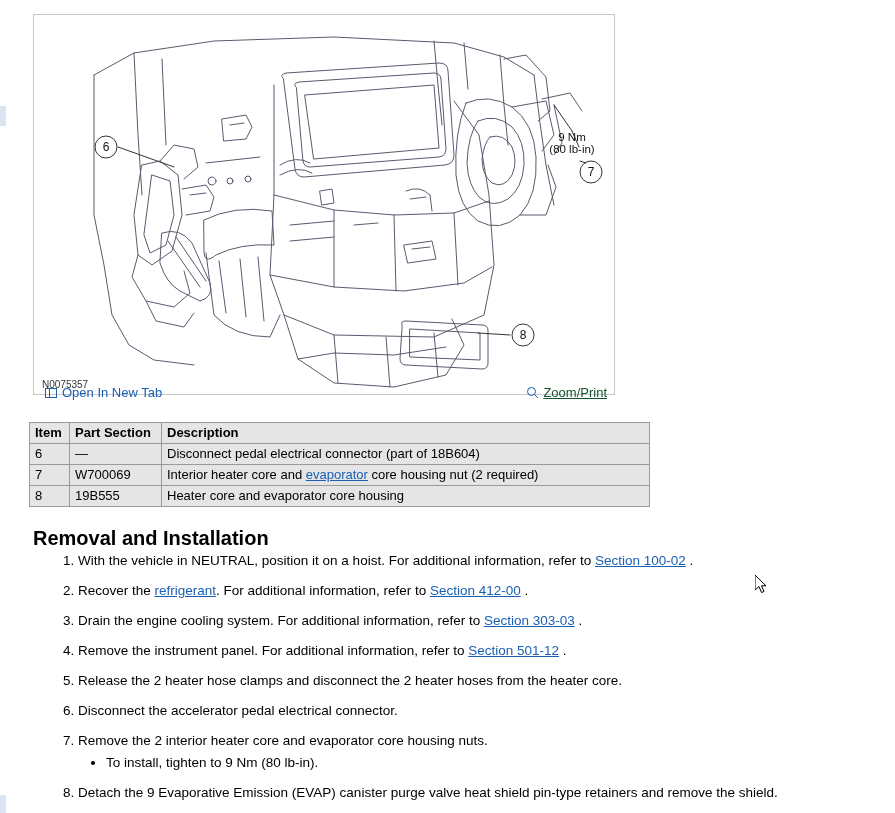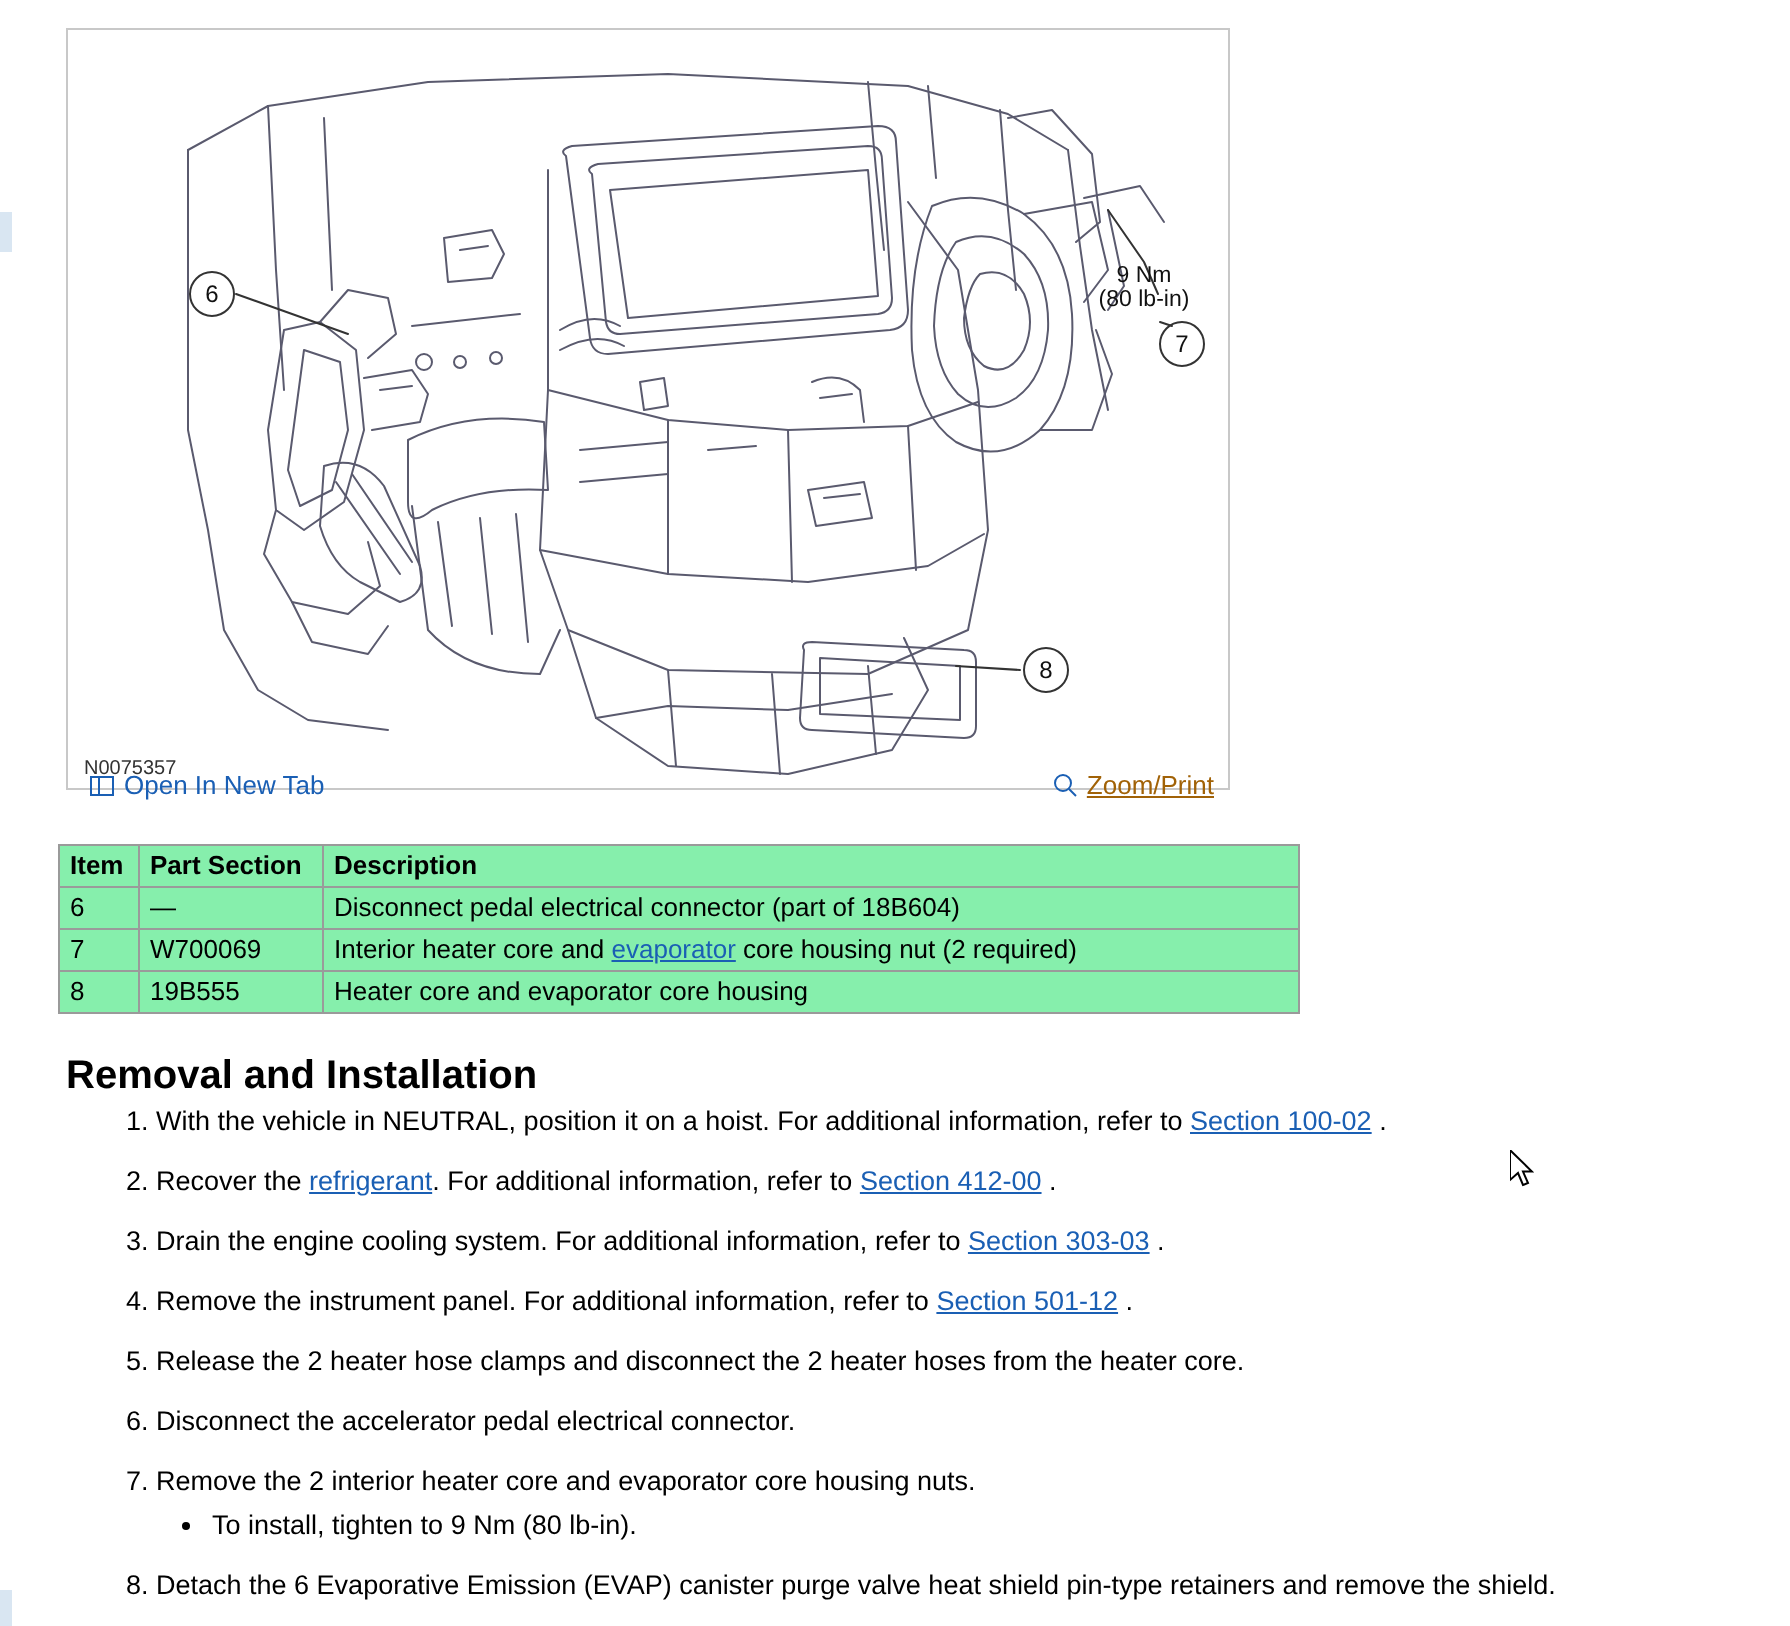--- a/index.html
+++ b/index.html
@@ -73,37 +73,37 @@
     color: #1a5fb4;
     font-size: 13px;
     text-decoration: none;
     white-space: nowrap;
   }
   .open-new-tab .lbl { text-decoration: none; }
   .zoom-print {
     position: absolute;
     right: 8px;
     top: 3px;
-    color: #a16207;
+    color: #14532d;
     font-size: 13px;
     white-space: nowrap;
   }
   .ico {
     display: inline-block;
     vertical-align: -2px;
     margin-right: 4px;
   }
 
   table.parts {
     position: absolute;
     left: 29px;
     top: 422px;
     border-collapse: collapse;
     font-size: 13px;
-    background: #86efac;
+    background: #e5e5e5;
   }
   table.parts th, table.parts td {
     border: 1px solid #9a9a9a;
     padding: 1px 5px;
     text-align: left;
     font-weight: normal;
     height: 18px;
     line-height: 18px;
   }
   table.parts th { font-weight: bold; }
@@ -332,20 +332,20 @@
     <li>
       <span>Disconnect the accelerator pedal electrical connector.</span>
     </li>
     <li>
       <span>Remove the 2 interior heater core and evaporator core housing nuts.</span>
       <ul class="sub">
         <li>To install, tighten to 9 Nm (80 lb-in).</li>
       </ul>
     </li>
     <li>
-      <span>Detach the 6 Evaporative Emission (EVAP) canister purge valve heat shield pin-type retainers and remove the shield.</span>
+      <span>Detach the 9 Evaporative Emission (EVAP) canister purge valve heat shield pin-type retainers and remove the shield.</span>
     </li>
   </ol>
 
   <svg class="cursor" viewBox="0 0 12 19">
     <polygon points="0,0 0,15 4,11.5 6.5,17.5 9,16.5 6.5,10.8 11,10.8" fill="#ffffff" stroke="#000000" stroke-width="1"></polygon>
   </svg>
 </div>
 
 </body></html>

